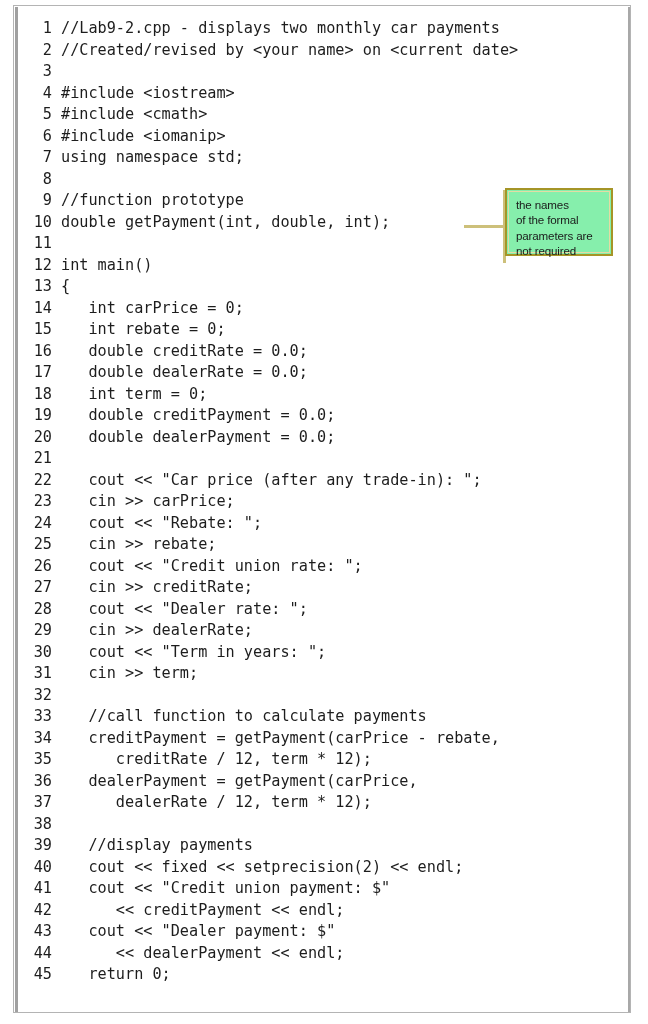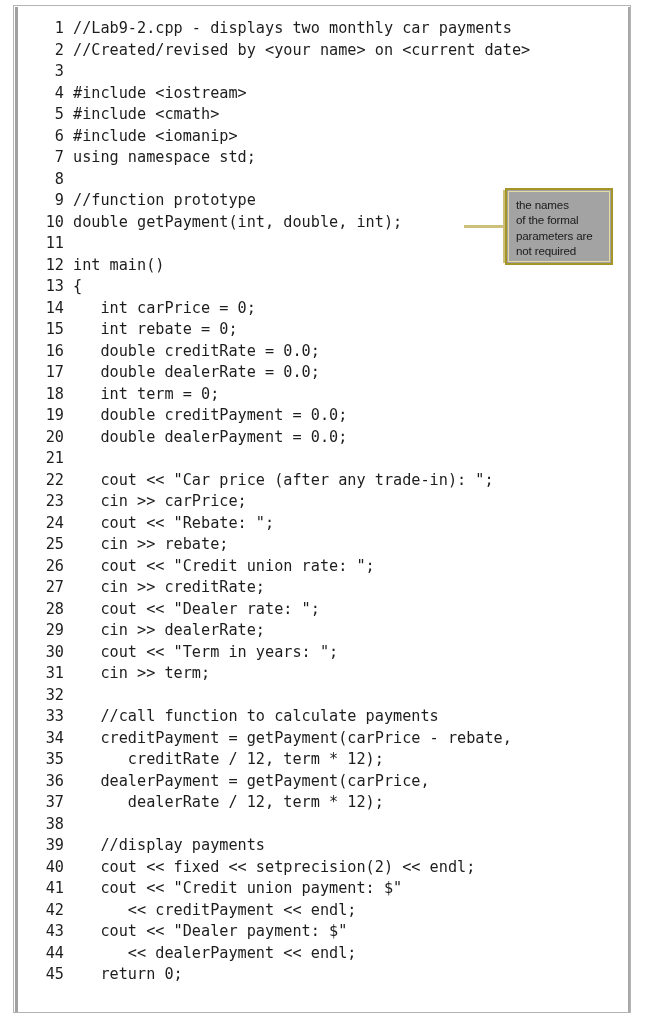--- a/index.html
+++ b/index.html
@@ -43,21 +43,21 @@
     right: 0px;
     top: 1px;
     width: 2px;
     height: 100%;
     background: #a8a8a8;
   }
 
   
   #code-listing {
     position: absolute;
-    left: 12px;
+    left: 0;
     top: 12px;
     width: 100%;
     font-family: "DejaVu Sans Mono", monospace;
     font-size: 15.2px;
     line-height: 21.5px;
     color: #1d1d1d;
     white-space: pre;
   }
   .code-line {
     display: block;
@@ -77,22 +77,22 @@
     padding-left: 9px;
     font-family: "DejaVu Sans Mono", monospace;
   }
 
   
   #callout-box {
     position: absolute;
     left: 505px;
     top: 188px;
     width: 108px;
-    height: 77px;
-    background: #a3a3a3;
+    height: 68px;
+    background: #86efac;
     border: 2px solid #a59527;
     box-sizing: border-box;
     z-index: 5;
   }
   #callout-inner {
     position: absolute;
     left: 1px;
     top: 1px;
     right: 1px;
     bottom: 1px;

